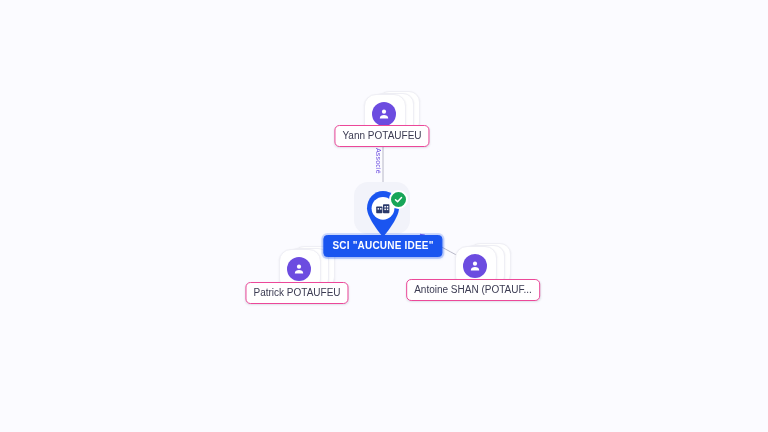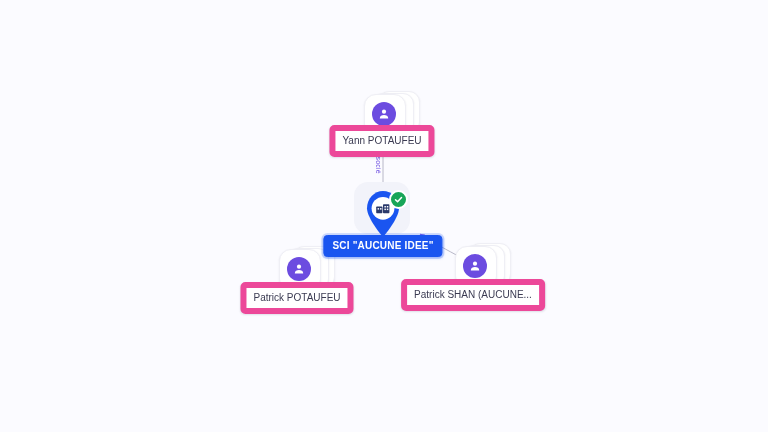--- a/index.html
+++ b/index.html
@@ -27,21 +27,21 @@
     position:absolute;left:8px;top:8px;width:24px;height:24px;border-radius:50%;
     background:#6c4ce0;display:flex;align-items:center;justify-content:center;
   }
   .avatar svg{display:block;}
 
   .node-label{
     position:absolute;white-space:nowrap;
     background:#ffffff;color:#3b3b52;
     font-size:10px;line-height:13px;
     padding:3px 7px 4px 7px;border-radius:5px;
-    border:6px solid #ec4899;
+    border:1px solid #ec4899;
     box-shadow:0 1px 2px rgba(40,40,80,.13);
     transform:translateX(-50%);
   }
 
   
   .company{position:absolute;}
   .halo{
     position:absolute;left:-10px;top:-8px;width:56px;height:52px;border-radius:14px;
     background:#f2f3fa;
   }
@@ -130,21 +130,21 @@
       <div class="card c3"></div>
       <div class="card c2"></div>
       <div class="card c1"></div>
       <div class="avatar">
         <svg width="14" height="14" viewBox="0 0 24 24" fill="#ffffff">
           <circle cx="12" cy="8" r="3.6"></circle>
           <path d="M4.8 19.5c0-3.6 3.2-5.6 7.2-5.6s7.2 2 7.2 5.6z"></path>
         </svg>
       </div>
     </div>
-    <div class="node-label" style="left:18px;top:33px;">Patrick SHAN (AUCUNE...</div>
+    <div class="node-label" style="left:18px;top:33px;">Antoine SHAN (POTAUF...</div>
   </div>
 
   <div class="company" style="left:364px;top:190px;">
     <div class="halo"></div>
     <svg class="pin" viewBox="0 0 38 48">
       <path d="M19 47 C19 47 35 28.5 35 18.2 C35 8.6 27.8 1 19 1 C10.2 1 3 8.6 3 18.2 C3 28.5 19 47 19 47 Z" fill="#1a55f0"></path>
       <circle cx="19" cy="18.3" r="11.4" fill="#ffffff"></circle>
       <g fill="#2b3a6b">
         <rect x="12.2" y="16.6" width="6.2" height="6.6" rx="0.7"></rect>
         <rect x="19.0" y="14.2" width="6.4" height="9.0" rx="0.7"></rect>

